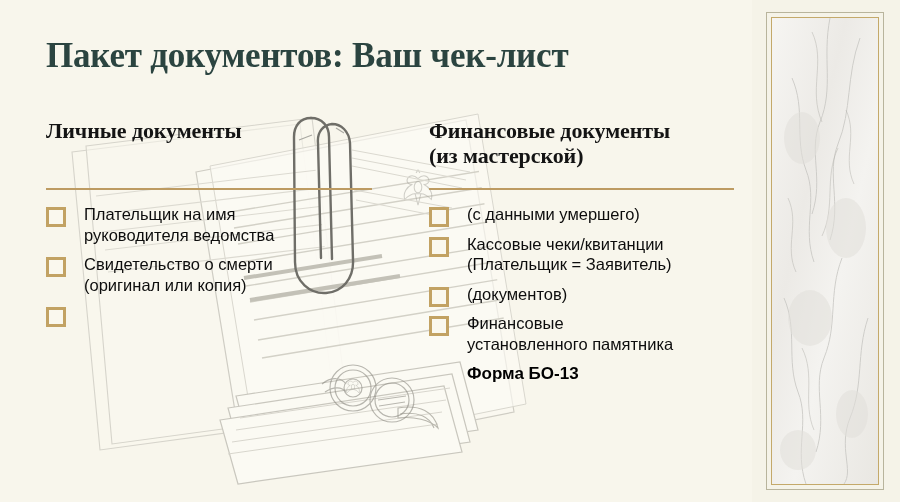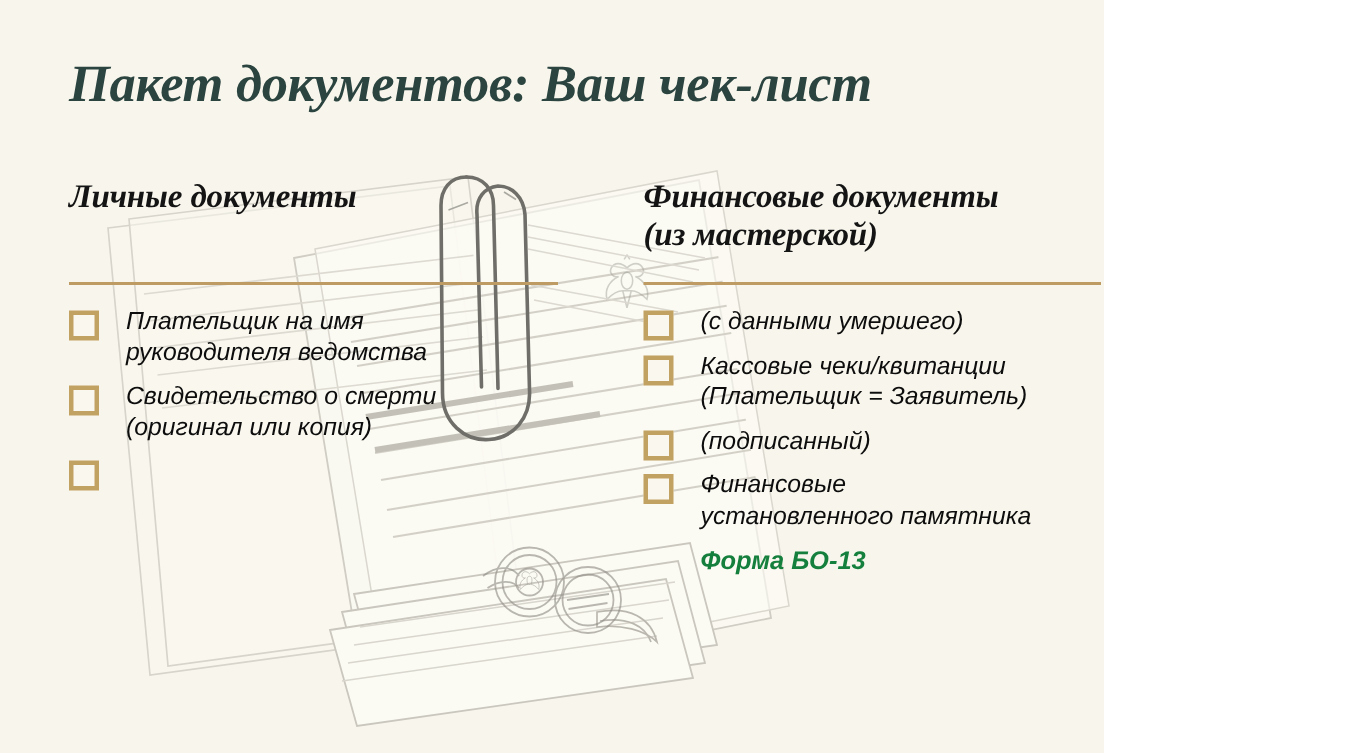--- a/index.html
+++ b/index.html
@@ -2,26 +2,25 @@
 <html><head>
 <meta charset="utf-8">
 <style>
   html, body {
     margin: 0;
     padding: 0;
     background: #ffffff;
   }
   #slide {
     position: relative;
-    width: 736px;
+    width: 900px;
     height: 502px;
     overflow: hidden;
     background: #f8f6ec;
     font-family: "Liberation Sans", sans-serif;
-    font-style: italic;
   }
 
   
   #art {
     position: absolute;
     left: 0; top: 0;
     width: 900px; height: 502px;
     pointer-events: none;
   }
 
@@ -122,21 +121,21 @@
   .item-line { display: block; }
 
   .note-line {
     display: block;
     margin-left: 38px;
     margin-top: 2px;
     font-family: "Liberation Sans", sans-serif;
     font-weight: bold;
     font-size: 17px;
     line-height: 21px;
-    color: #15803d;
+    color: #000000;
     white-space: nowrap;
   }
 </style>
 </head>
 <body>
 
 <div id="slide">
 
   <svg id="art" viewBox="0 0 900 502" xmlns="http://www.w3.org/2000/svg">
     <defs>
@@ -355,21 +354,21 @@
         <span class="checkbox"></span>
         <span class="item-lines">
           <span class="item-line">Кассовые чеки/квитанции</span>
           <span class="item-line">(Плательщик = Заявитель)</span>
         </span>
       </div>
 
       <div class="checklist-item">
         <span class="checkbox"></span>
         <span class="item-lines">
-          <span class="item-line">(подписанный)</span>
+          <span class="item-line">(документов)</span>
         </span>
       </div>
 
       <div class="checklist-item">
         <span class="checkbox"></span>
         <span class="item-lines">
           <span class="item-line">Финансовые</span>
           <span class="item-line">установленного памятника</span>
         </span>
       </div>

